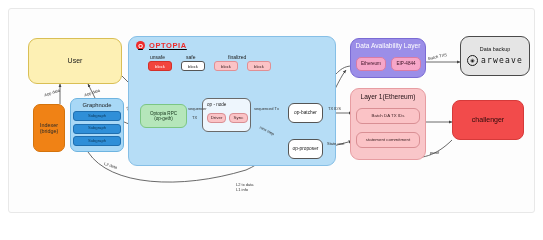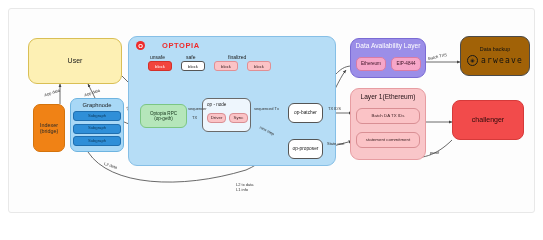--- a/index.html
+++ b/index.html
@@ -83,37 +83,38 @@
     background: #9b8ee8;
     border: 1px solid #7a6bd4;
     border-radius: 9px;
   }
   .panel-l1 {
     background: #f9c6c9;
     border: 1px solid #e79da2;
     border-radius: 9px;
   }
   .panel-backup {
-    background: #a16207;
+    background: #e5e5e5;
     border: 1px solid #4a4a4a;
     border-radius: 9px;
   }
   .panel-challenger {
     background: #f24b4b;
     border: 1px solid #d63a3a;
     border-radius: 8px;
     font-size: 7px;
     color: #2b0b0b;
   }
   
   .logo-row {
     position: absolute;
     display: flex;
     align-items: center;
-    gap: 17px;
+    gap: 4px;
+    text-decoration: underline;
   }
   .logo-mark {
     width: 9px;
     height: 9px;
     border-radius: 50%;
     background: #ee2b2b;
     display: flex;
     align-items: center;
     justify-content: center;
     color: #fff;

